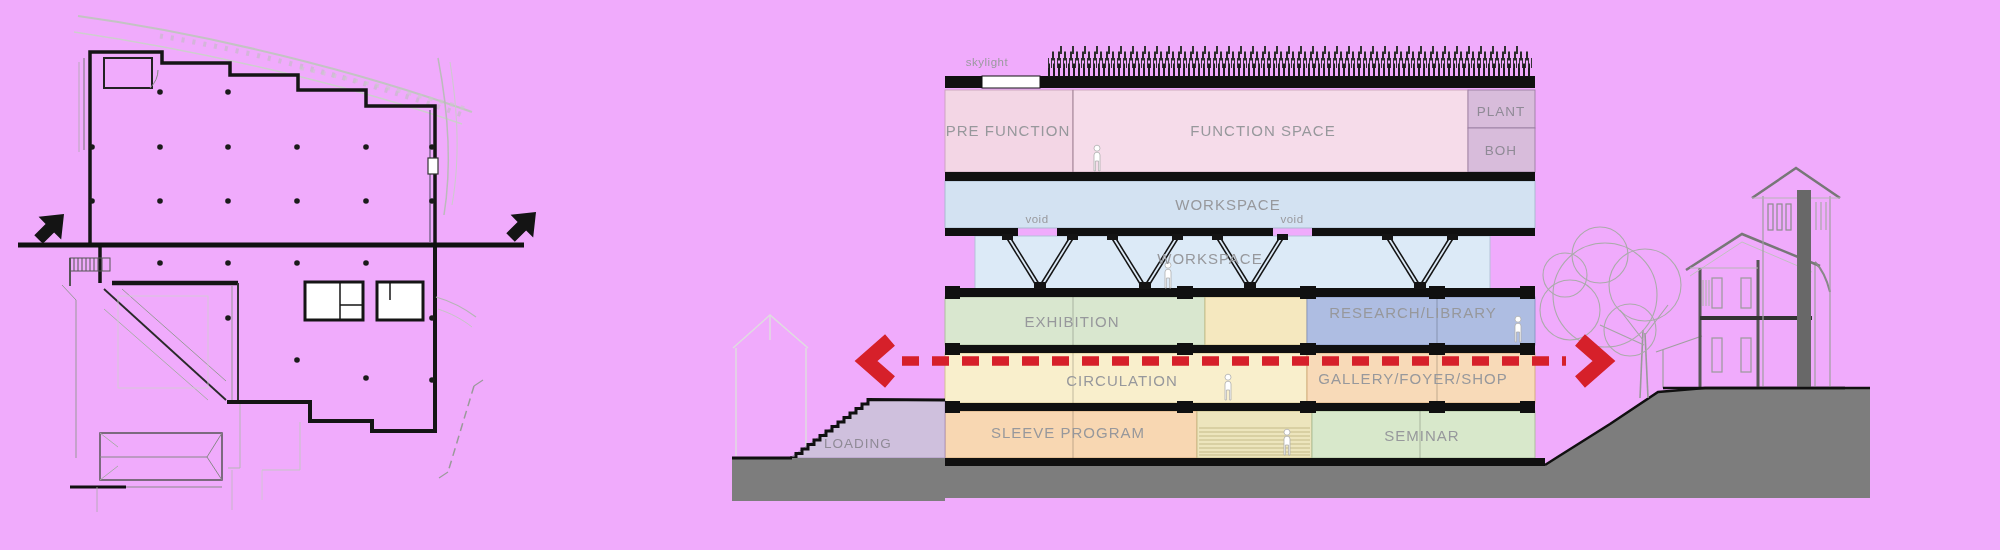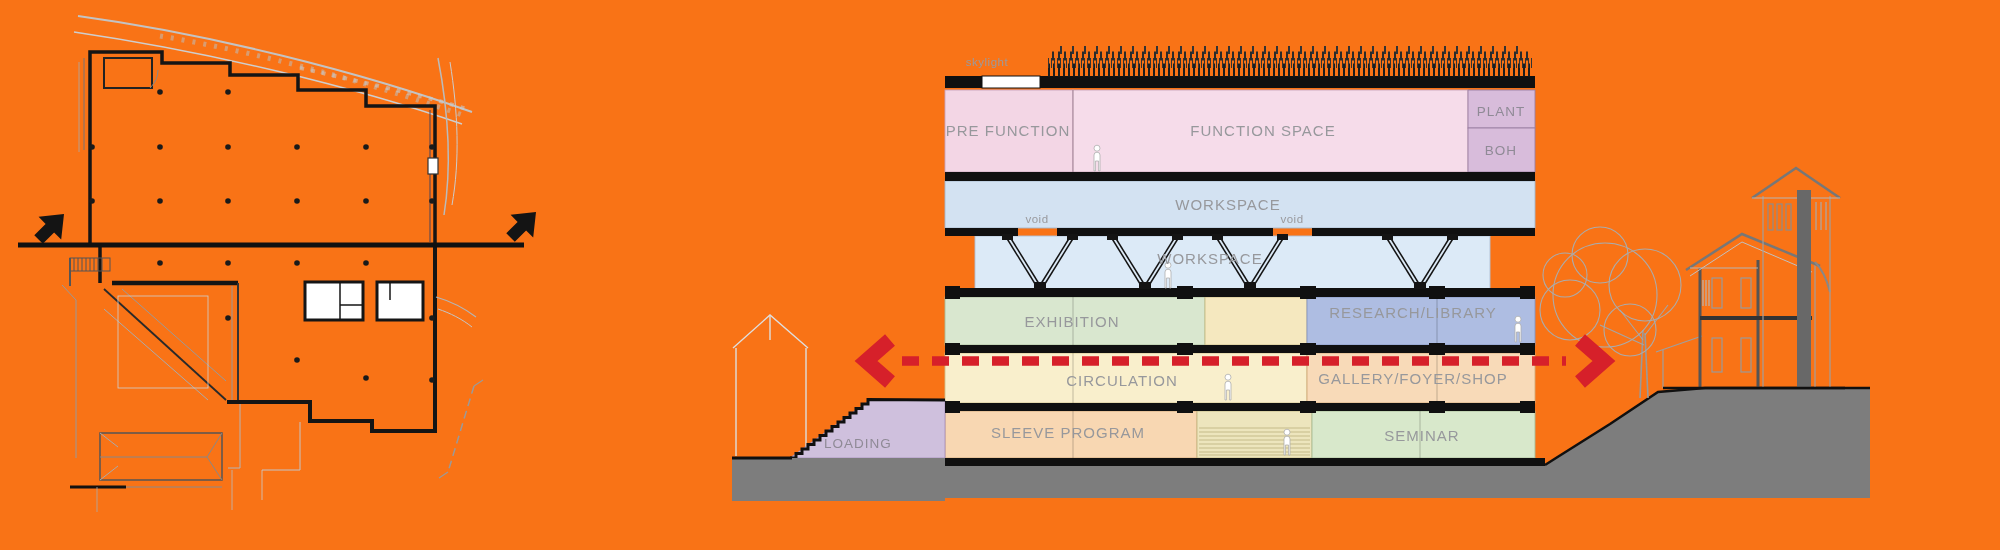--- a/index.html
+++ b/index.html
@@ -1,16 +1,16 @@
 <!DOCTYPE html>
 <html><head>
 <meta charset="utf-8">
 <style>
   html,body{margin:0;padding:0;background:#fff;}
-  .canvas{position:relative;width:2000px;height:550px;background:#f97316;overflow:hidden;}
+  .canvas{position:relative;width:2000px;height:550px;background:#f0abfc;overflow:hidden;}
   svg{display:block;}
   .lbl{font-family:"Liberation Sans", sans-serif;font-size:15px;letter-spacing:1px;fill:#97989c;}
   .lbl-md{font-family:"Liberation Sans", sans-serif;font-size:13.5px;letter-spacing:1px;fill:#8f8a96;}
   .lbl-sm{font-family:"Liberation Sans", sans-serif;font-size:11.5px;letter-spacing:0.5px;fill:#9a9a9e;}
 </style>
 </head>
 <body>
 
 <div class="canvas">
 <svg width="2000" height="550" viewBox="0 0 2000 550">

